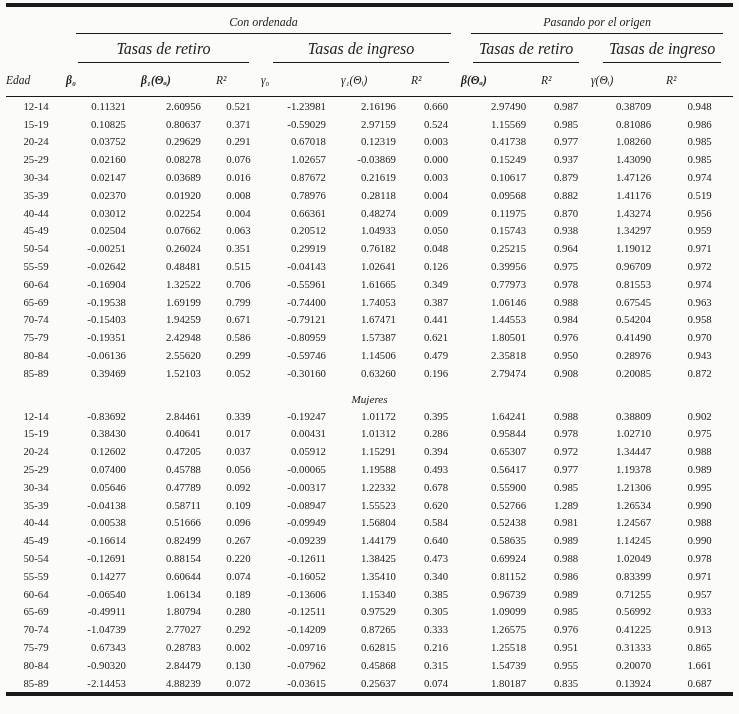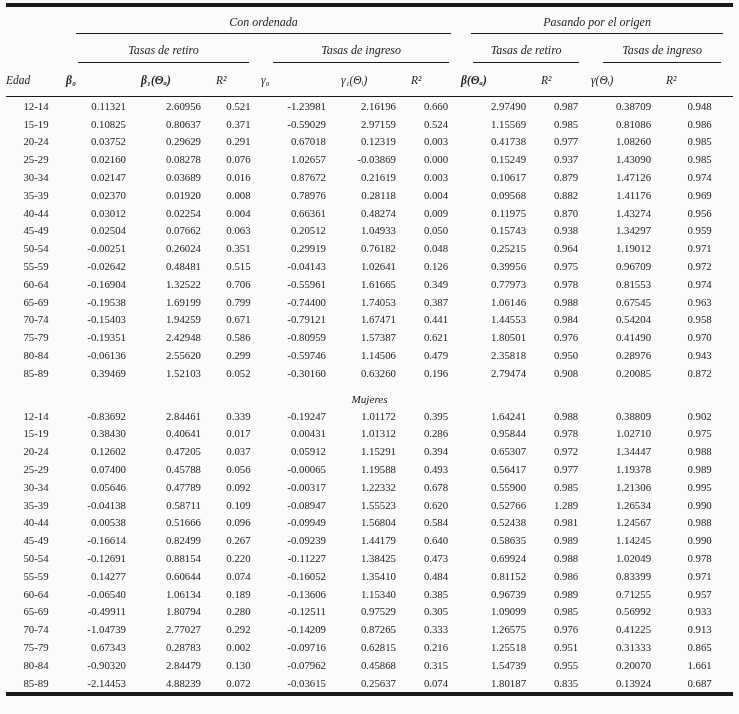--- a/index.html
+++ b/index.html
@@ -33,21 +33,21 @@
     padding: 0;
   }
   tr.spanner-row th {
     height: 27px;
     vertical-align: bottom;
     font-size: 12px;
   }
   tr.group-row th {
     height: 29px;
     vertical-align: bottom;
-    font-size: 12px;
+    font-size: 16px;
   }
   .underlined {
     border-bottom: 1px solid var(--rule);
     padding-bottom: 3px;
     margin: 0 10px;
     text-align: center;
   }
   tr.group-row .underlined {
     margin: 0 12px;
     padding-bottom: 4px;
@@ -215,21 +215,21 @@
           <td class="c-edad">35-39</td>
           <td class="c-num">0.02370</td>
           <td class="c-num">0.01920</td>
           <td class="c-r2">0.008</td>
           <td class="c-num">0.78976</td>
           <td class="c-num">0.28118</td>
           <td class="c-r2">0.004</td>
           <td class="c-num">0.09568</td>
           <td class="c-r2">0.882</td>
           <td class="c-num">1.41176</td>
-          <td class="c-r2">0.969</td>
+          <td class="c-r2">0.519</td>
         </tr>
         <tr>
           <td class="c-edad">40-44</td>
           <td class="c-num">0.03012</td>
           <td class="c-num">0.02254</td>
           <td class="c-r2">0.004</td>
           <td class="c-num">0.66361</td>
           <td class="c-num">0.48274</td>
           <td class="c-r2">0.009</td>
           <td class="c-num">0.11975</td>
@@ -462,36 +462,36 @@
           <td class="c-num">0.58635</td>
           <td class="c-r2">0.989</td>
           <td class="c-num">1.14245</td>
           <td class="c-r2">0.990</td>
         </tr>
         <tr>
           <td class="c-edad">50-54</td>
           <td class="c-num">-0.12691</td>
           <td class="c-num">0.88154</td>
           <td class="c-r2">0.220</td>
-          <td class="c-num">-0.11227</td>
+          <td class="c-num">-0.12611</td>
           <td class="c-num">1.38425</td>
           <td class="c-r2">0.473</td>
           <td class="c-num">0.69924</td>
           <td class="c-r2">0.988</td>
           <td class="c-num">1.02049</td>
           <td class="c-r2">0.978</td>
         </tr>
         <tr>
           <td class="c-edad">55-59</td>
           <td class="c-num">0.14277</td>
           <td class="c-num">0.60644</td>
           <td class="c-r2">0.074</td>
           <td class="c-num">-0.16052</td>
           <td class="c-num">1.35410</td>
-          <td class="c-r2">0.484</td>
+          <td class="c-r2">0.340</td>
           <td class="c-num">0.81152</td>
           <td class="c-r2">0.986</td>
           <td class="c-num">0.83399</td>
           <td class="c-r2">0.971</td>
         </tr>
         <tr>
           <td class="c-edad">60-64</td>
           <td class="c-num">-0.06540</td>
           <td class="c-num">1.06134</td>
           <td class="c-r2">0.189</td>

